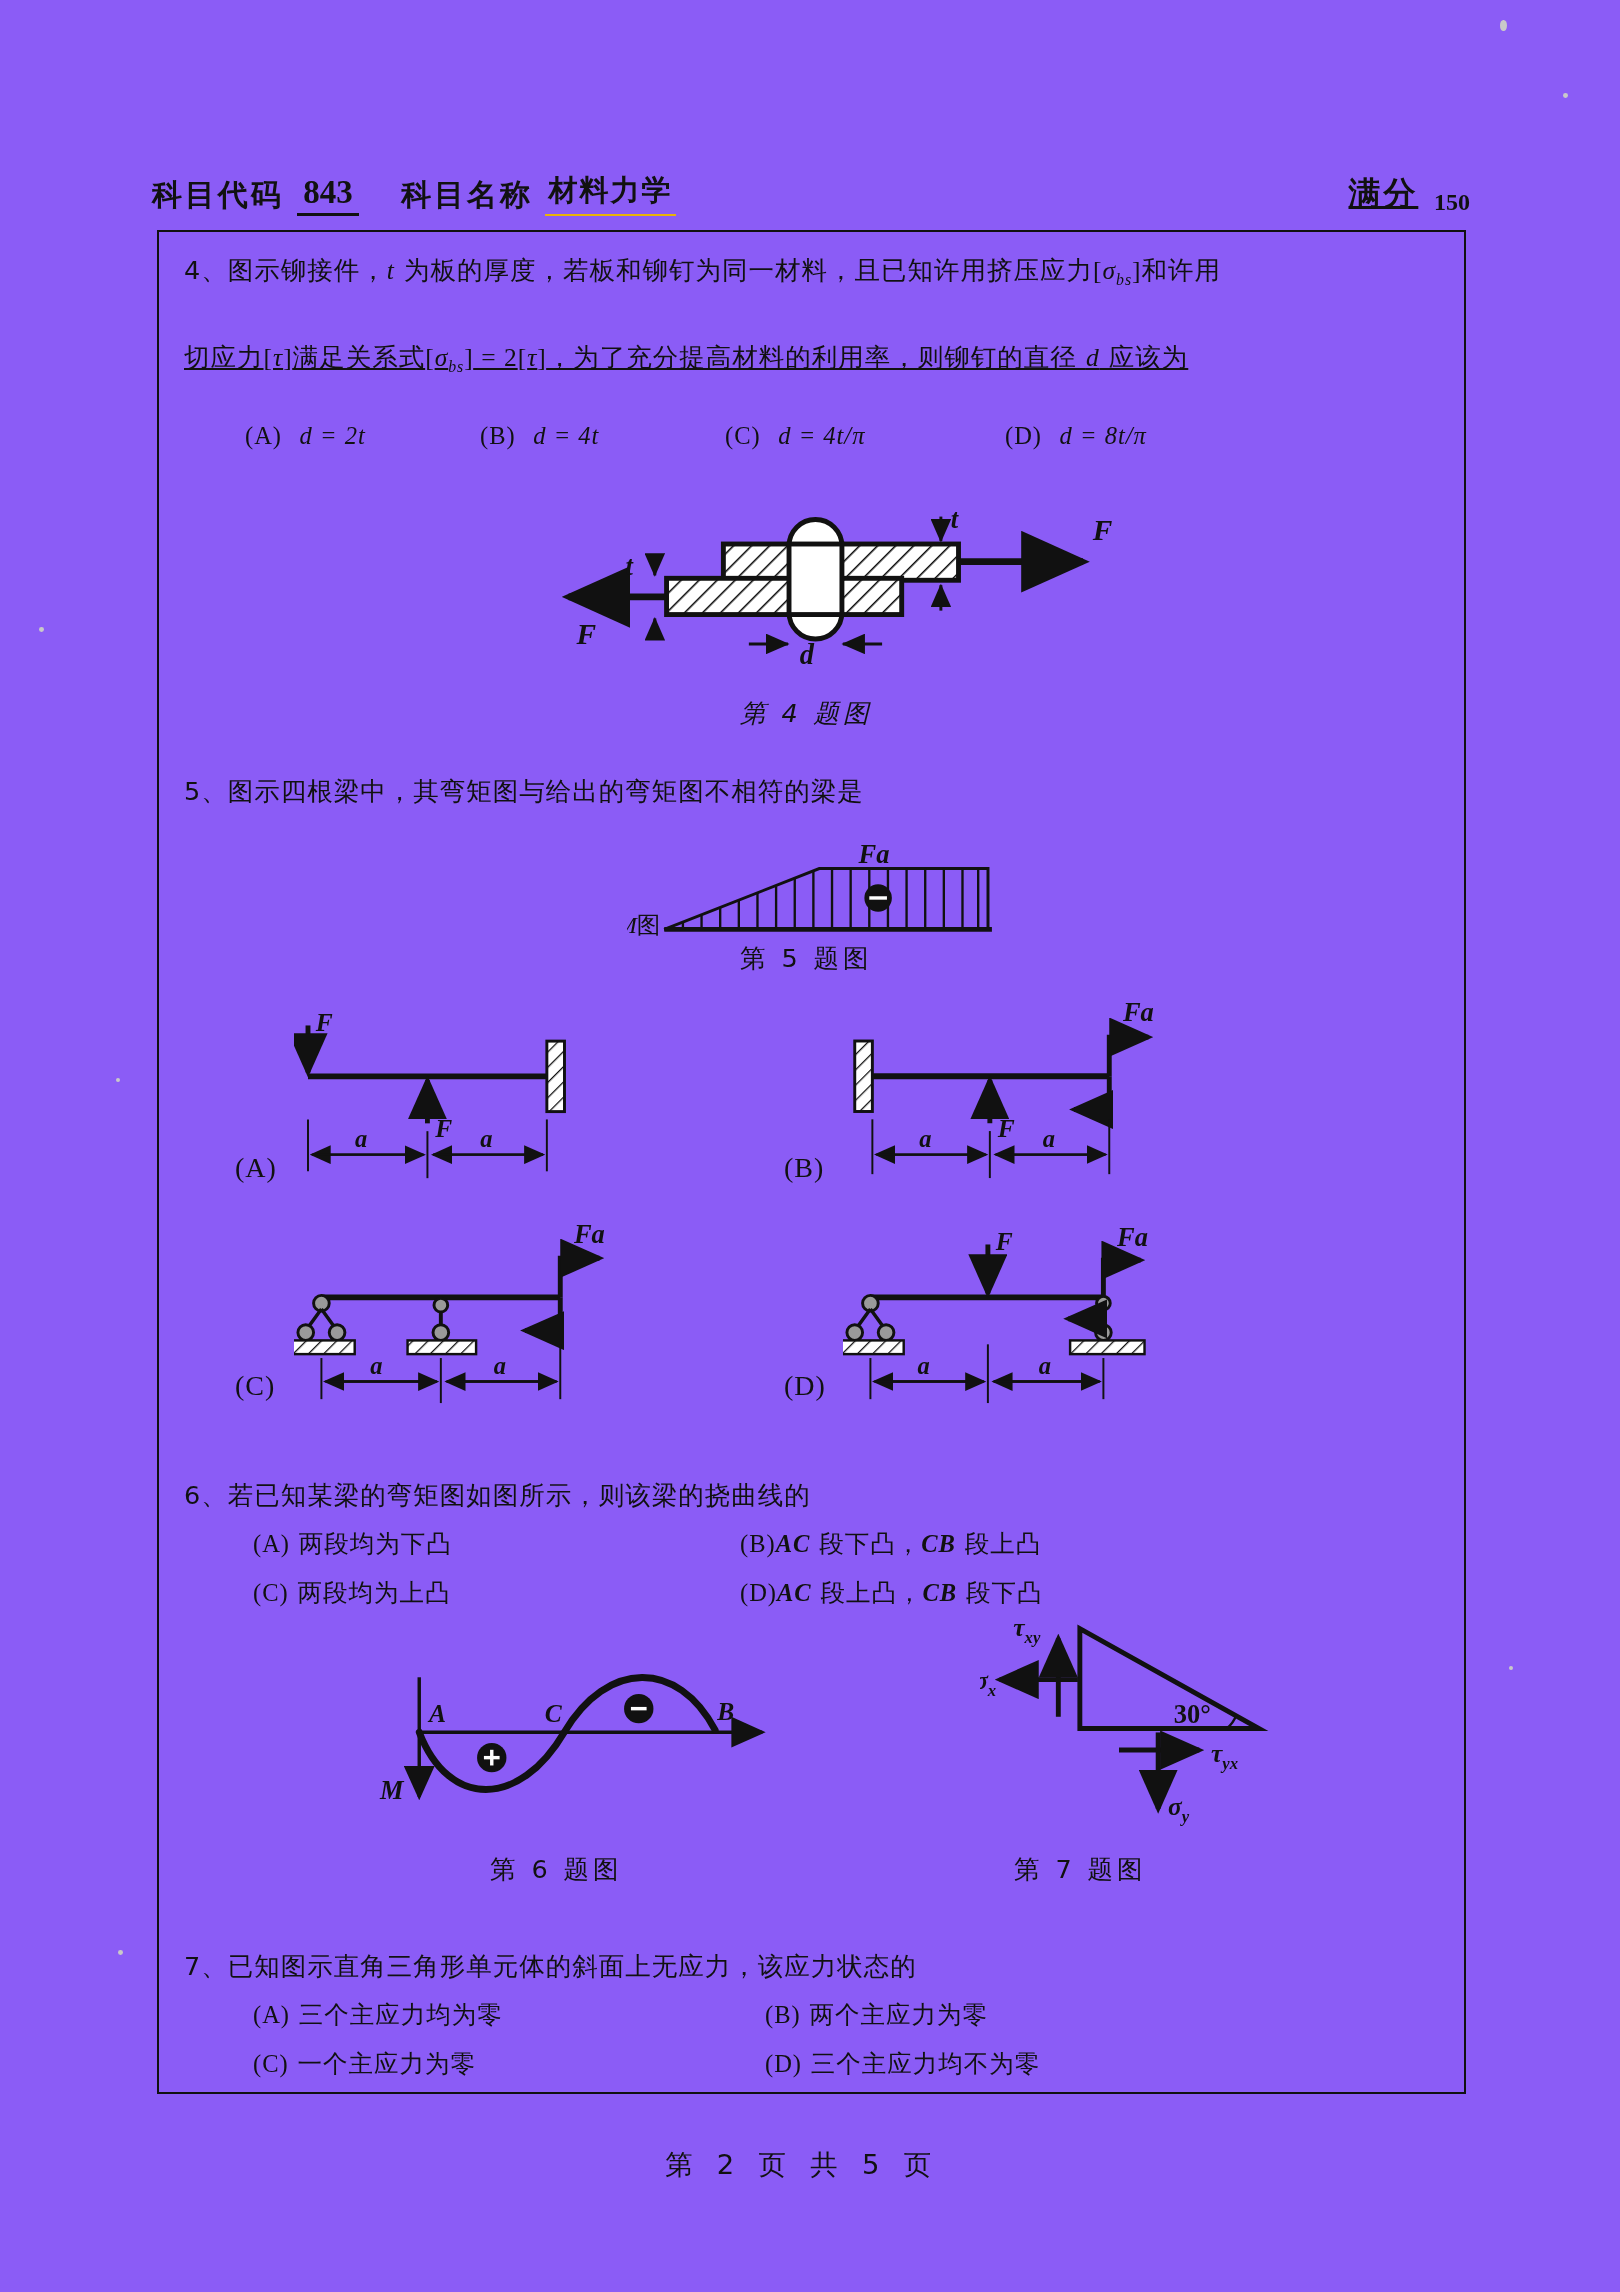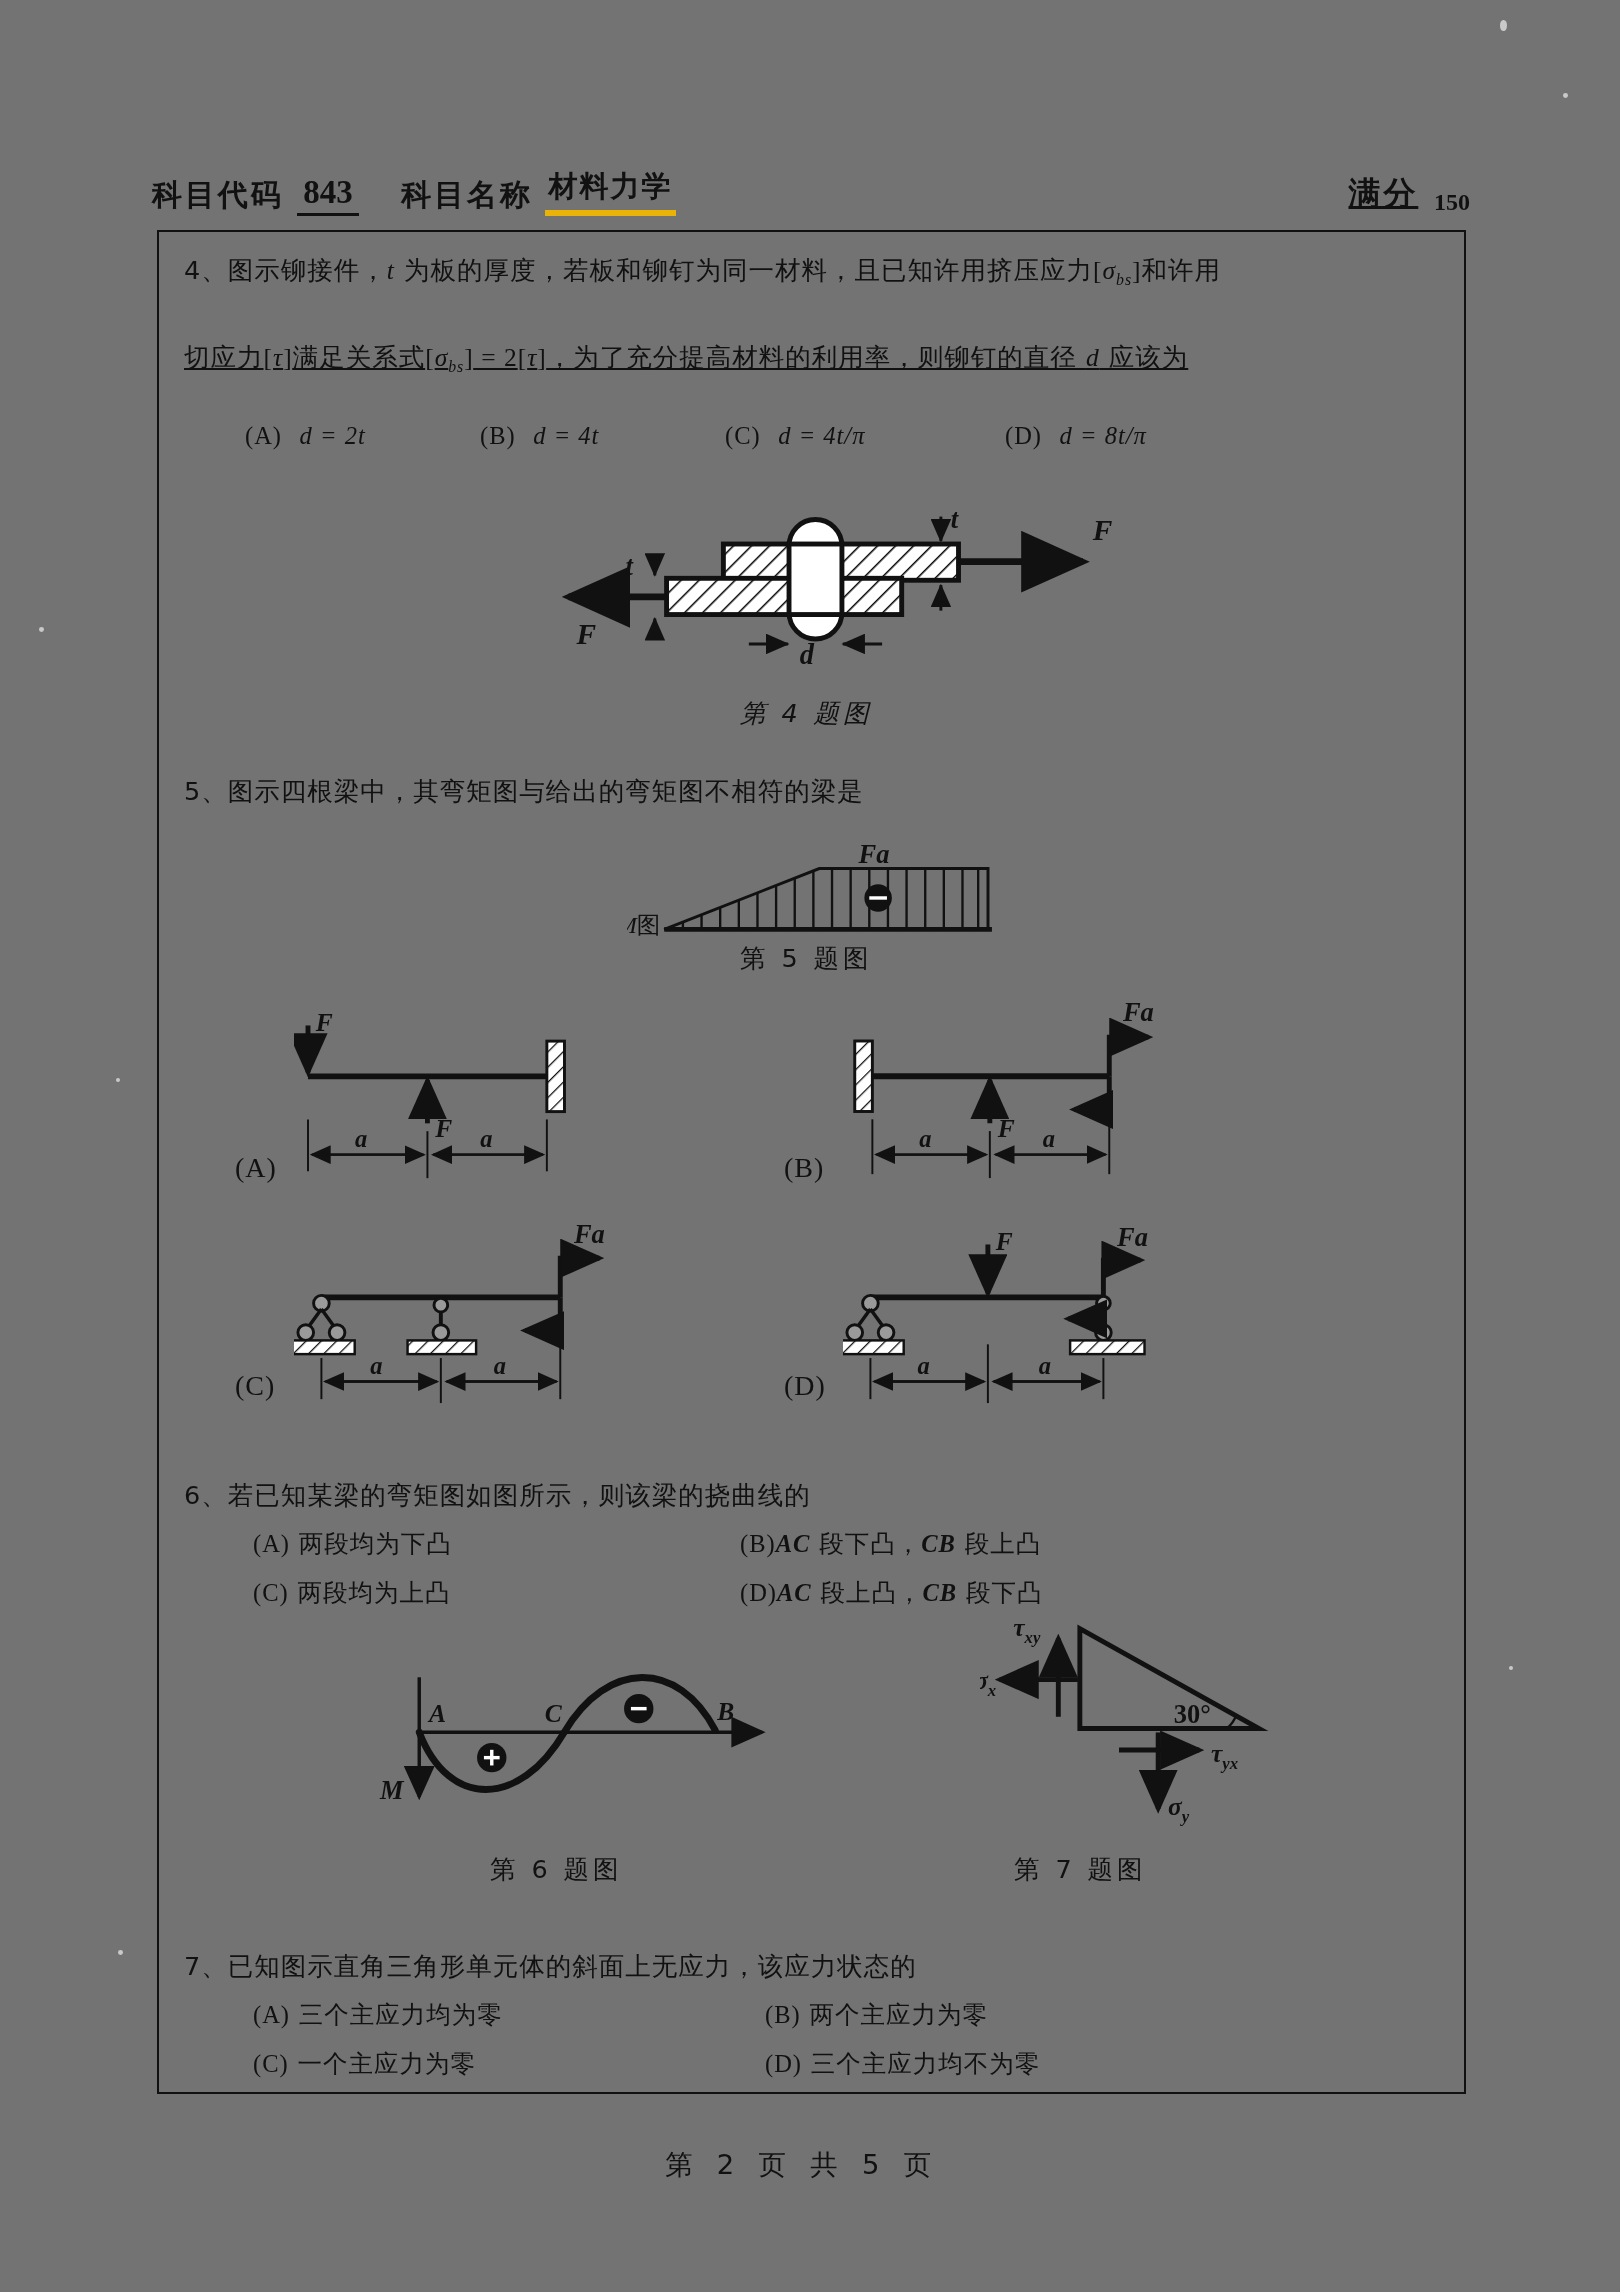--- a/index.html
+++ b/index.html
@@ -4,34 +4,34 @@
 <style>
   html,body{margin:0;padding:0;}
   body{
     width:1620px;height:2293px;
     background:#ffffff;
     font-family:"Liberation Serif", serif;
     color:#111;
     position:relative;
     overflow:hidden;
   }
-  .page{position:absolute;inset:0;background:#737373;}
+  .page{position:absolute;inset:0;background:#8b5cf6;}
   
   .speck{position:absolute;background:#c9c9c9;border-radius:50%;}
 
   
   .header{
     position:absolute;left:152px;top:147px;width:1318px;height:69px;
     display:flex;align-items:flex-end;
   }
   .hd-label{font-family:"DejaVu Sans",sans-serif;font-weight:bold;font-size:30px;letter-spacing:2.9px;}
   .hd-val{font-family:"Liberation Serif",serif;font-weight:bold;font-size:33px;
           border-bottom:3.9px solid #111;padding:0 5.9px 2px 5.9px;margin:0 13.7px;}
   .hd-val-cn{font-family:"DejaVu Sans",sans-serif;font-weight:bold;font-size:29px;
-          border-bottom:6px solid #eab308;padding:0 3.9px 2.9px 3.9px;margin-left:11.8px;letter-spacing:2px;}
+          border-bottom:2px solid #eab308;padding:0 3.9px 2.9px 3.9px;margin-left:11.8px;letter-spacing:2px;}
   .hd-right{margin-left:auto;display:flex;align-items:flex-end;}
   .hd-right .hd-label{font-size:32px;text-decoration:underline;}
   .hd-score{font-family:"Liberation Serif",serif;font-weight:bold;font-size:24px;margin-left:15.7px;}
 
   
   .box{
     position:absolute;left:157px;top:230px;width:1309px;height:1864px;
     border:2.9px solid #111;
     box-sizing:border-box;
   }

